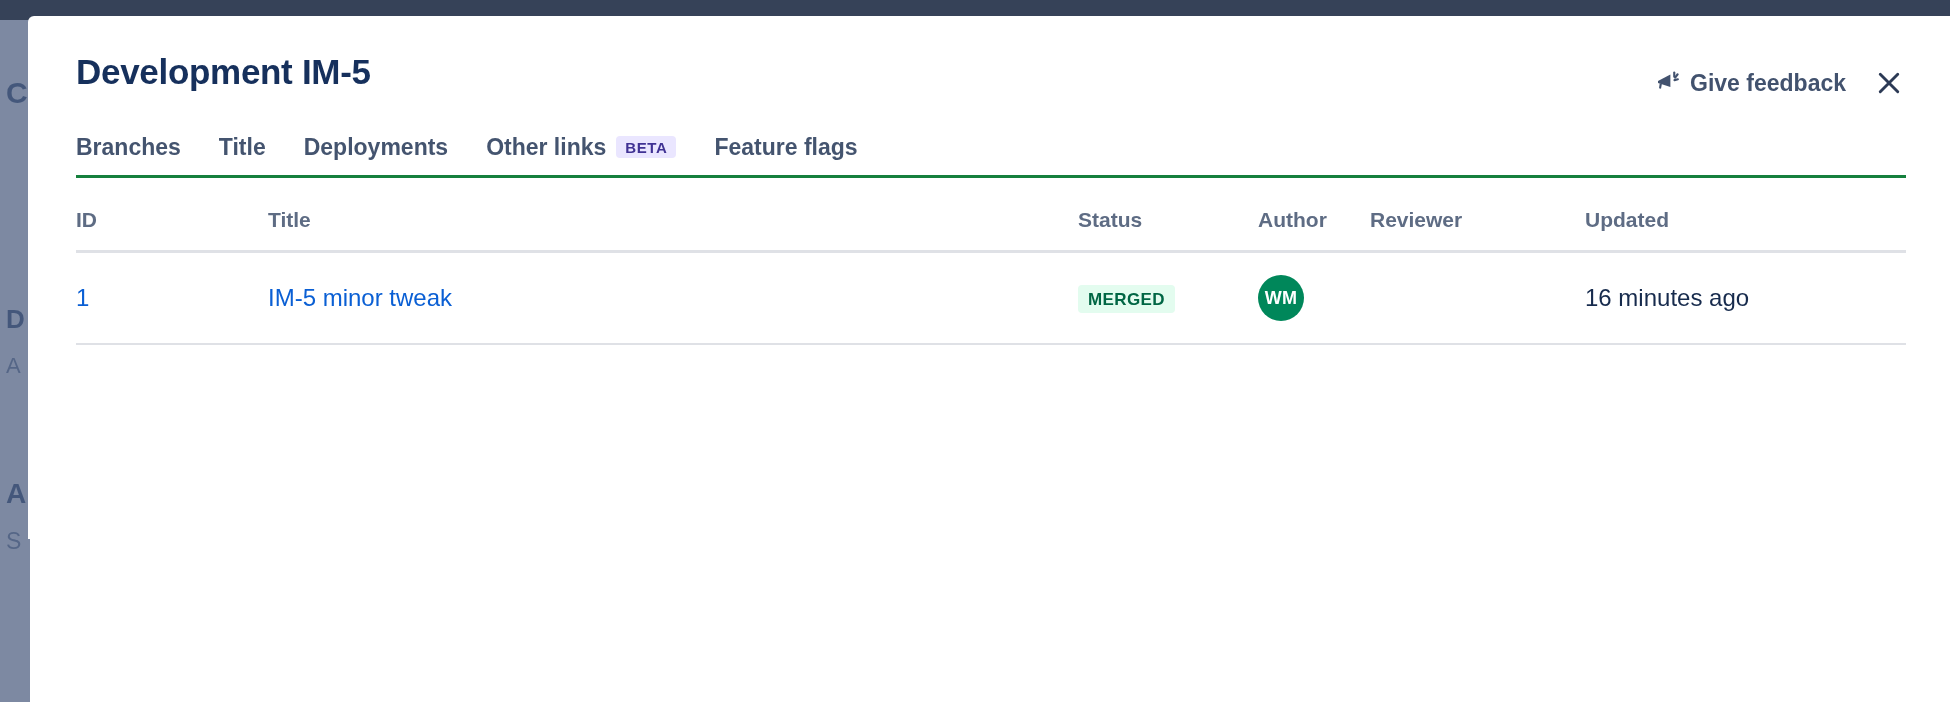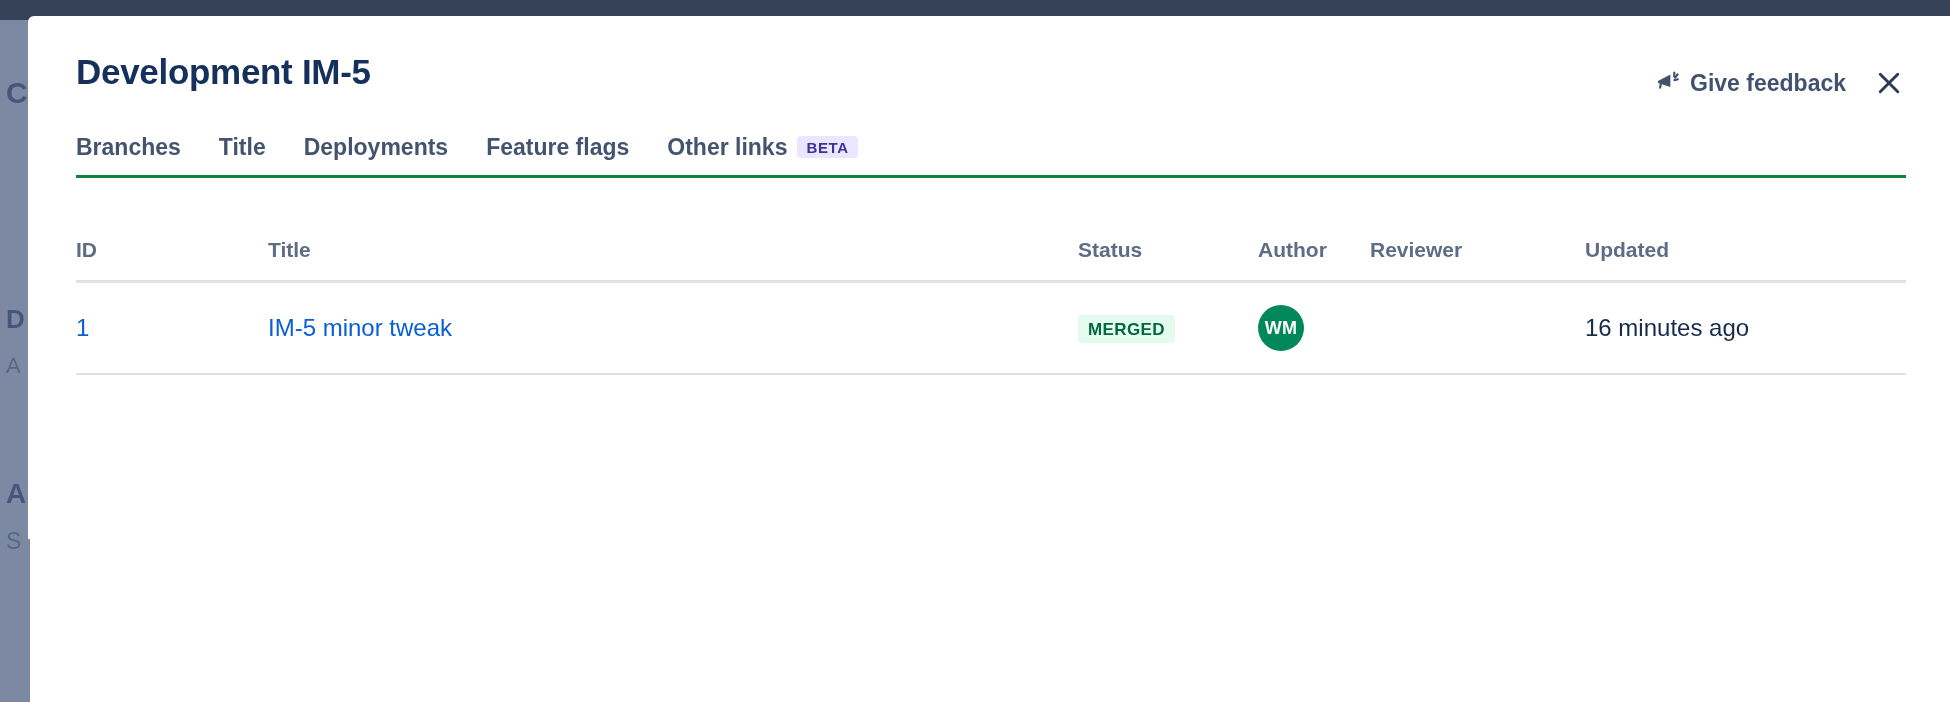--- a/index.html
+++ b/index.html
@@ -167,21 +167,21 @@
     letter-spacing: .6px;
     border-radius: 4px;
     padding: 4px 9px 3px 9px;
     line-height: 1;
     position: relative;
     top: -1px;
   }
 
   
   .table-wrap {
-    margin: 60px 44px 0 48px;
+    margin: 30px 44px 0 48px;
   }
   table.pr-table {
     width: 100%;
     border-collapse: collapse;
     table-layout: fixed;
   }
   table.pr-table th {
     text-align: left;
     font-size: 21px;
     font-weight: 600;
@@ -284,26 +284,26 @@
         <button class="tab">
             <span>Branches</span>
           </button>
         <button class="tab">
             <span>Title</span>
           </button>
         <button class="tab">
             <span>Deployments</span>
           </button>
         <button class="tab">
-            <span>Feature flags</span>
-          </button>
-        <button class="tab">
           <span>Other links</span>
           <span class="beta-badge">BETA</span>
         </button>
+        <button class="tab">
+            <span>Feature flags</span>
+          </button>
       </div>
     </div>
 
     <div class="table-wrap">
       <table class="pr-table">
         <thead>
           <tr>
             <th class="col-id">ID</th>
             <th class="col-title">Title</th>
             <th class="col-status">Status</th>

